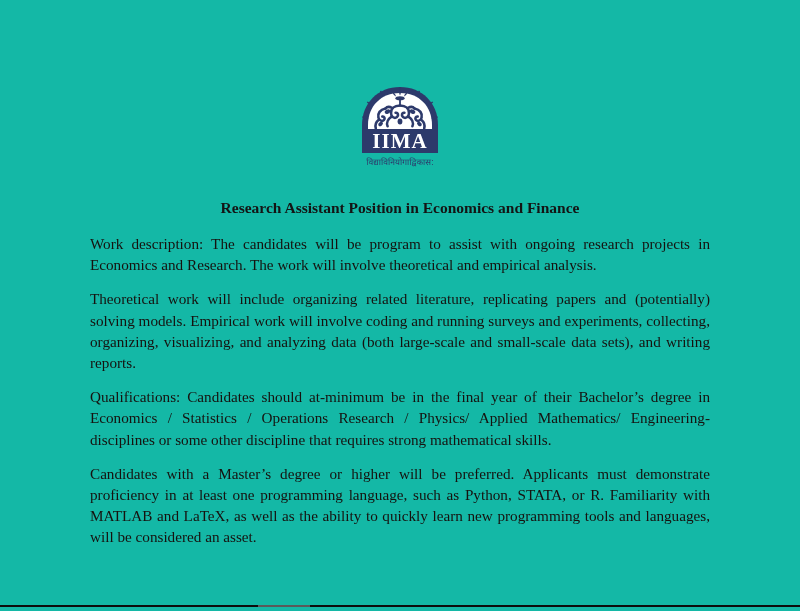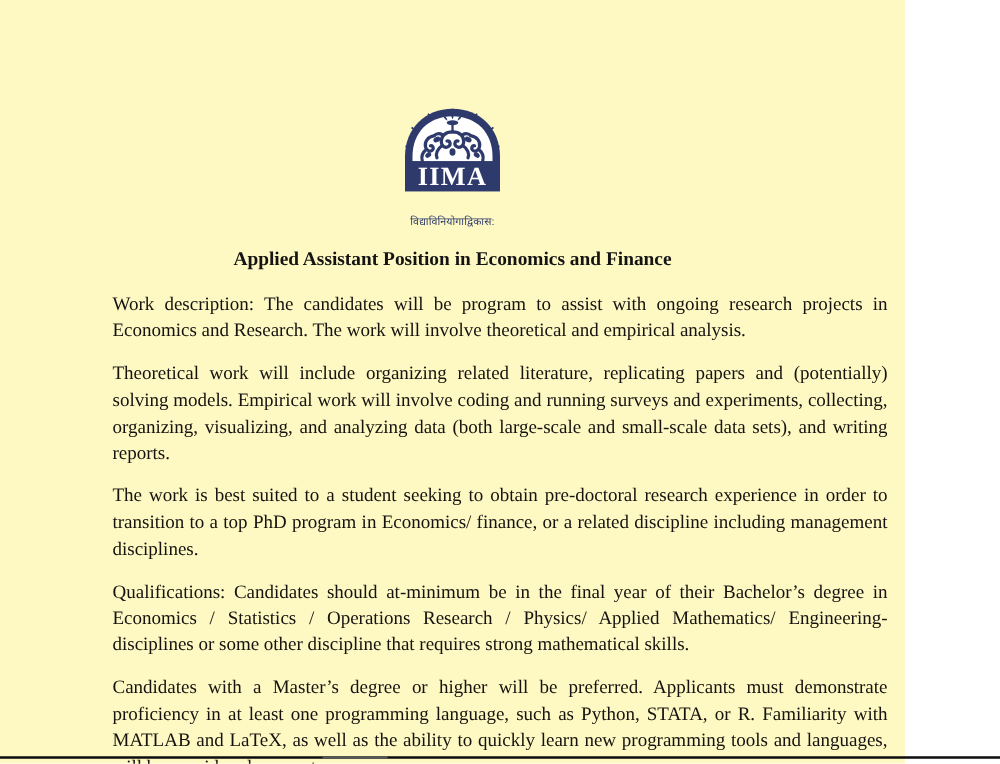--- a/index.html
+++ b/index.html
@@ -13,42 +13,42 @@
     position: relative;
     overflow: hidden;
     font-family: "Liberation Serif", "DejaVu Serif", serif;
     color: #1a1a1a;
   }
 
   
   .page {
     position: absolute;
     left: 0; top: 0;
-    width: 724px;
+    width: 800px;
     height: 611px;
-    background: #fef9c3;
+    background: #14b8a6;
     box-sizing: border-box;
   }
 
   
   .logo-wrap {
     position: absolute;
     left: 0; right: 0;
     top: 86px;
     display: flex;
     flex-direction: column;
     align-items: center;
   }
   .logo-mark {
     width: 88px;
     height: 68px;
     display: block;
   }
   .logo-motto {
-    margin-top: 18px;
+    margin-top: 3px;
     font-family: "Liberation Sans", "DejaVu Sans", sans-serif;
     font-size: 8.5px;
     line-height: 11px;
     letter-spacing: 0.1px;
     color: #2d3a6b;
     white-space: nowrap;
   }
 
   
   .doc-title {
@@ -150,29 +150,28 @@
         <ellipse cx="63.4" cy="38.0" rx="2.6" ry="1.9" transform="rotate(40 63.4 38)"></ellipse>
         <ellipse cx="44" cy="35.6" rx="2.4" ry="3.0"></ellipse>
       </g>
 
       <rect x="6" y="43" width="76" height="24" fill="#2d3a6b"></rect>
       <text x="44" y="62.2" text-anchor="middle" font-family="Liberation Serif, DejaVu Serif, serif" font-size="21" font-weight="bold" letter-spacing="1.1" fill="#ffffff">IIMA</text>
     </svg>
     <div class="logo-motto">विद्याविनियोगाद्विकास:</div>
   </div>
 
-  <div class="doc-title">Applied Assistant Position in Economics and Finance</div>
+  <div class="doc-title">Research Assistant Position in Economics and Finance</div>
 
   <div class="body-col">
 
     <p class="para"><b>Work description:</b><span> The candidates will be program to assist with ongoing research projects in </span><b>Economics and Research</b><span>. The work will involve theoretical and empirical analysis.</span></p>
 
     <p class="para">Theoretical work will include organizing related literature, replicating papers and (potentially) solving models. Empirical work will involve coding and running surveys and experiments, collecting, organizing, visualizing, and analyzing data (both large-scale and small-scale data sets), and writing reports.</p>
 
-    <p class="para">The work is best suited to a student seeking to obtain pre-doctoral research experience in order to transition to a top PhD program in Economics/ finance, or a related discipline including management disciplines.</p>
 
     <p class="para"><b>Qualifications:</b><span> Candidates should at-minimum be in the final year of their Bachelor’s degree in Economics / Statistics / Operations Research / Physics/ Applied Mathematics/ Engineering-disciplines or some other discipline that requires strong mathematical skills.</span></p>
 
     <p class="para">Candidates with a Master’s degree or higher will be preferred. Applicants must demonstrate proficiency in at least one programming language, such as Python, STATA, or R. Familiarity with MATLAB and LaTeX, as well as the ability to quickly learn new programming tools and languages, will be considered an asset.</p>
 
   </div>
 
   <div class="bottom-rule"></div>
   <div class="bottom-rule-highlight"></div>
 

